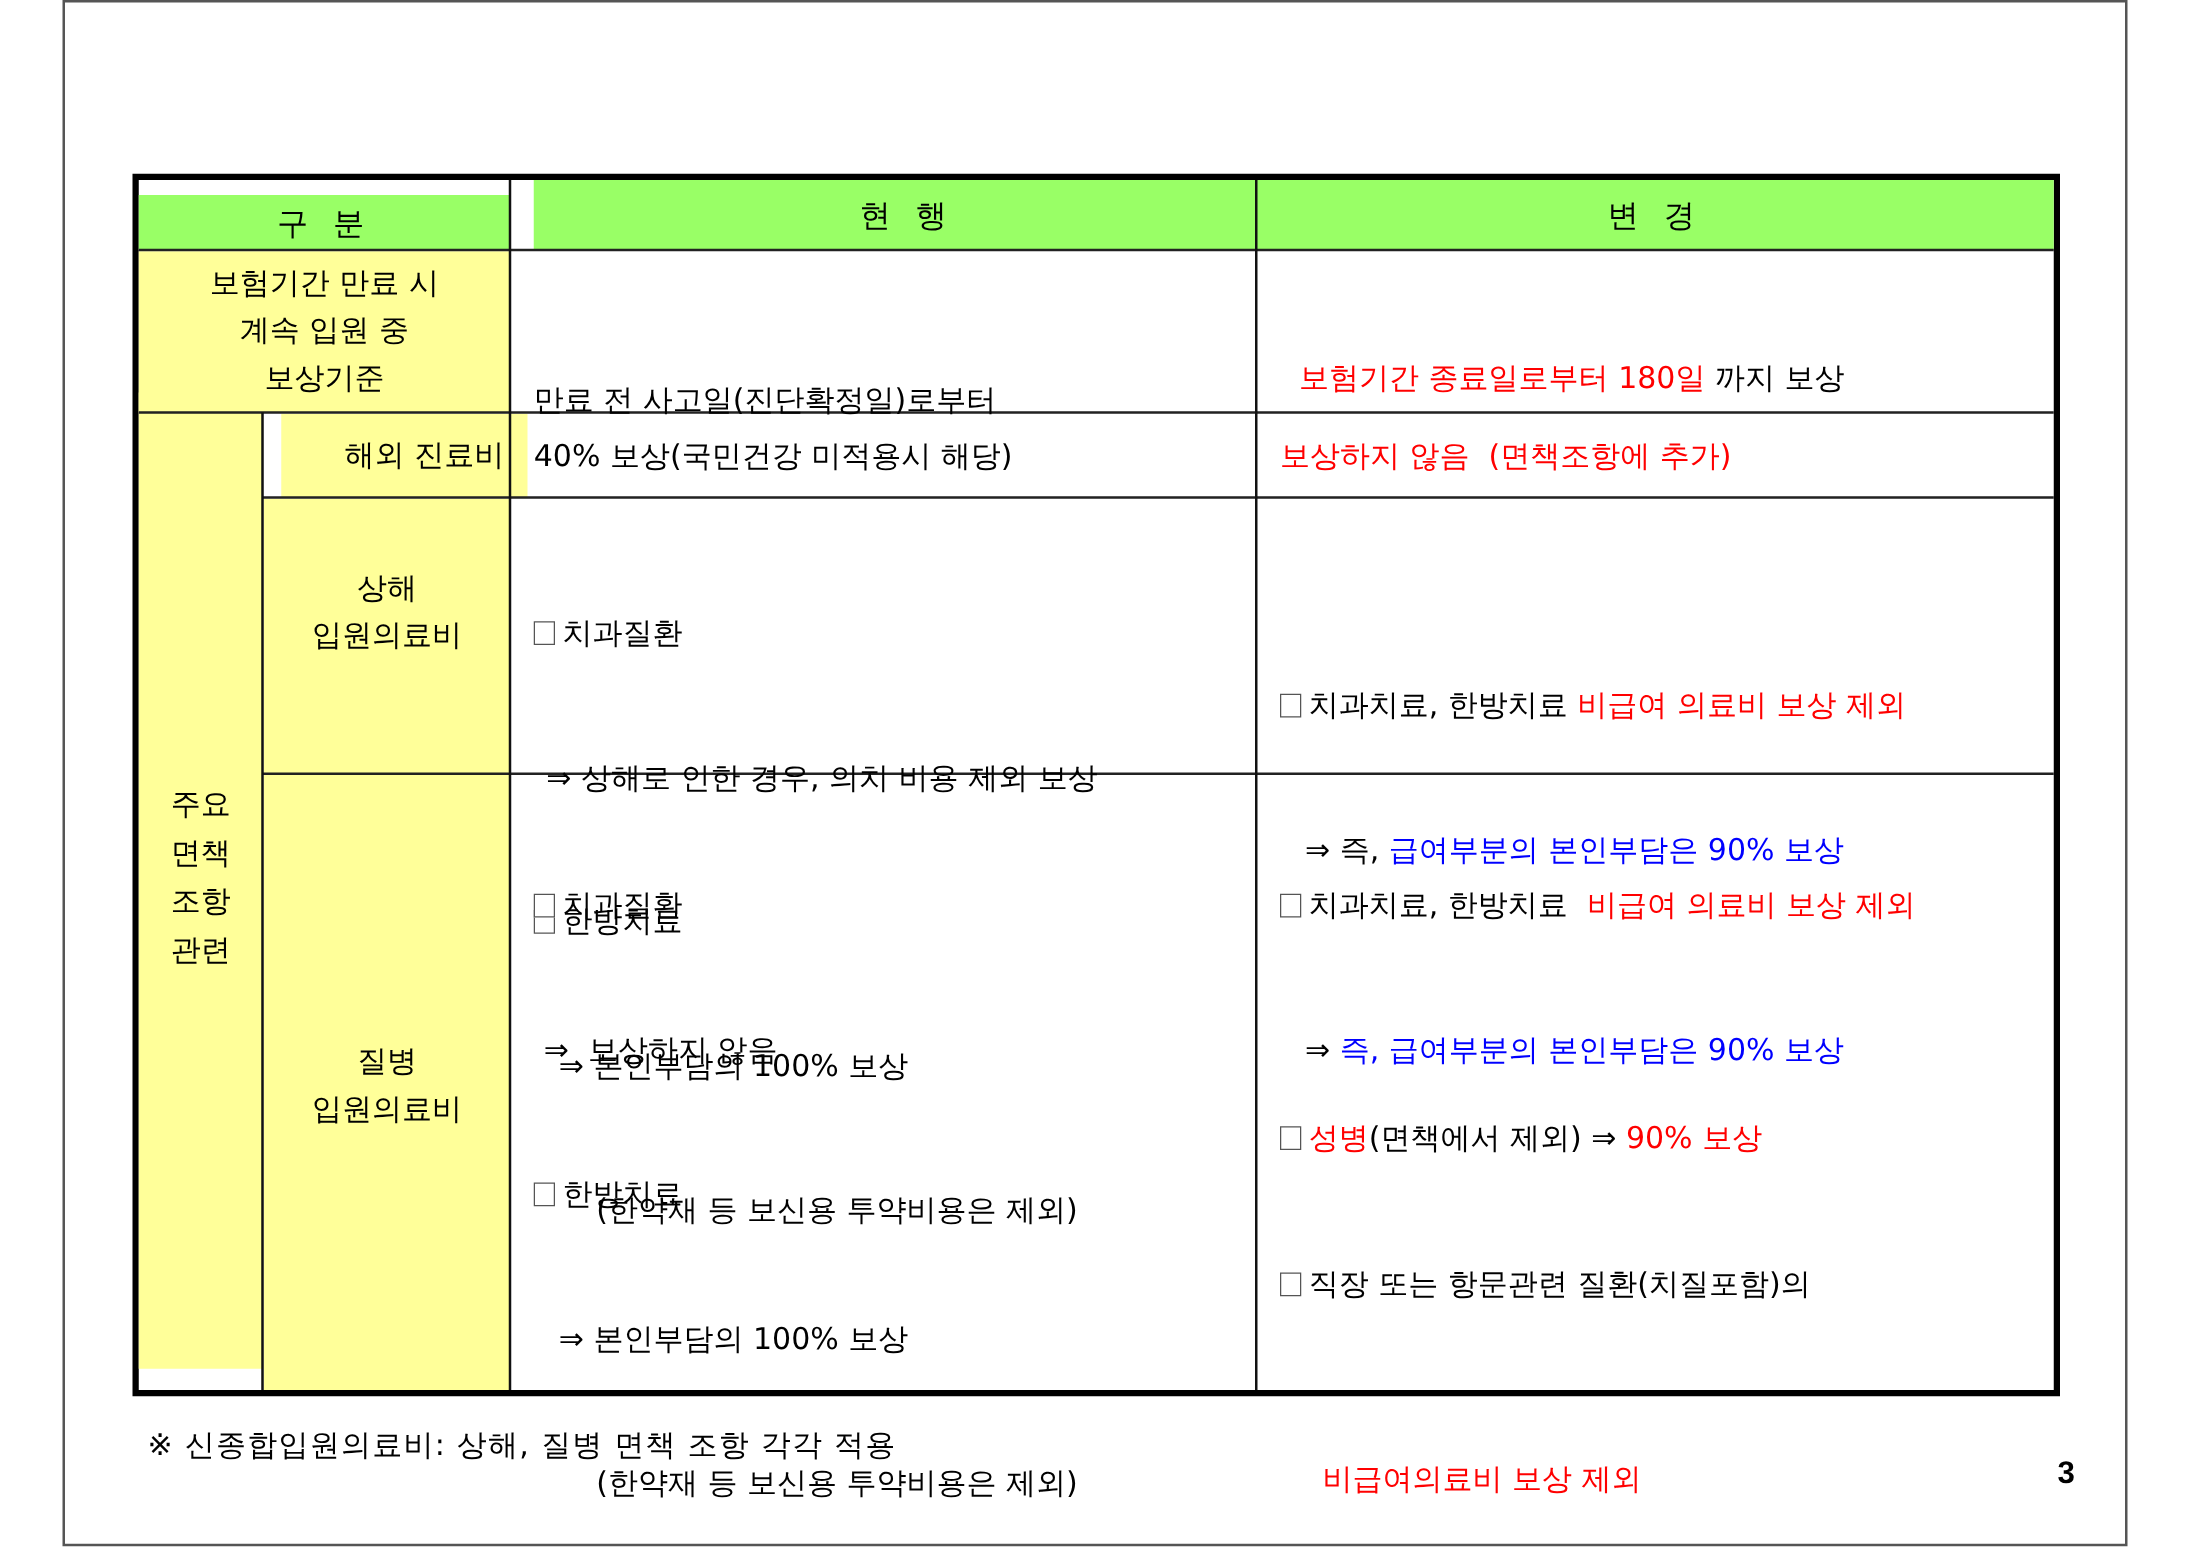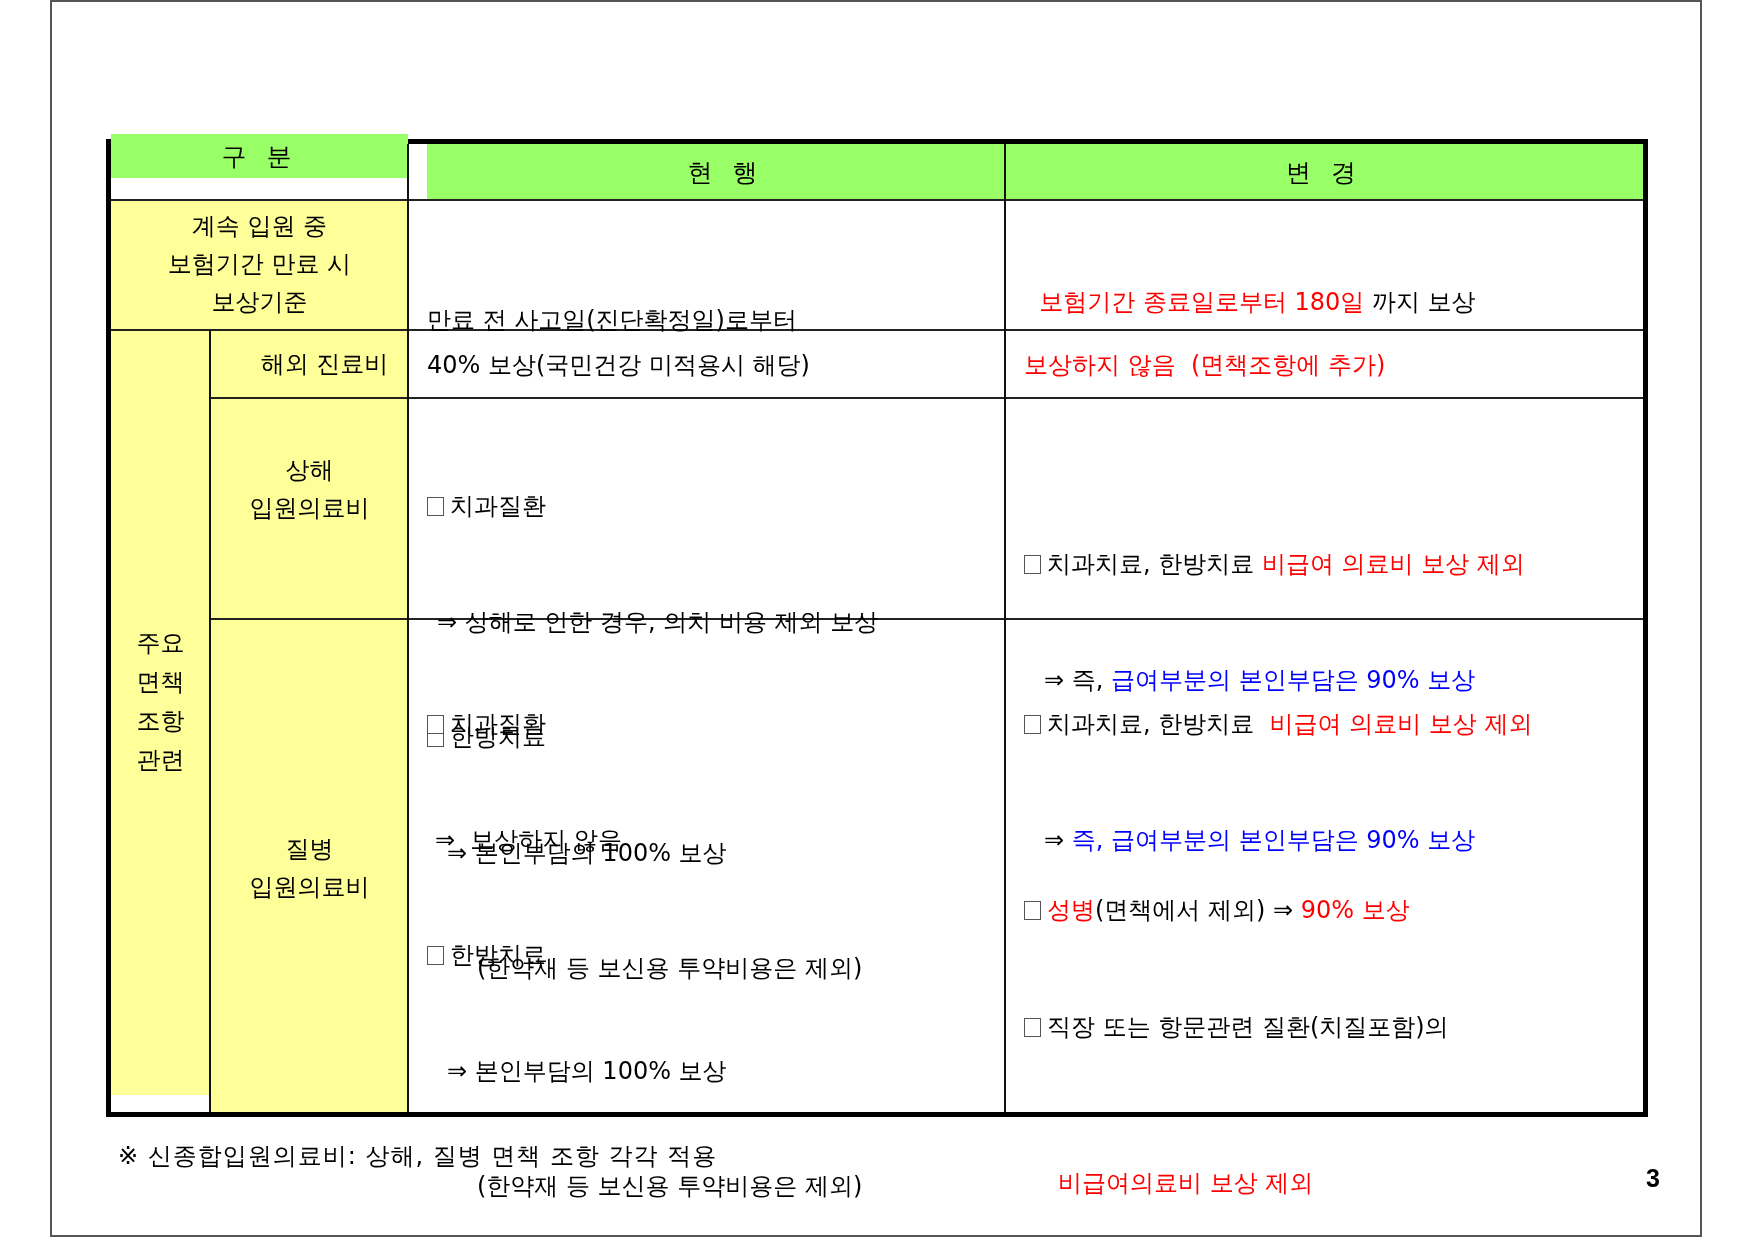--- a/index.html
+++ b/index.html
@@ -26,46 +26,46 @@
   .pagenum { position: absolute; left: 1646px; top: 1164px; font-size: 25px; font-weight: bold;
              font-family: "Liberation Sans", sans-serif; }
 </style>
 </head>
 <body>
 
 <div class="frame"></div>
 
 <div class="tbl"></div>
 
-<div class="cell green hdr" style="left:111px; top:134px; width:297px; height:44px;">
+<div class="cell green hdr" style="left:111px; top:156px; width:297px; height:44px;">
   <span>구 분</span>
 </div>
 <div class="cell green hdr" style="left:408px; top:144px; width:597px; height:56px;margin-left:19px;">
   <span>현 행</span>
 </div>
 <div class="cell green hdr" style="left:1005px; top:144px; width:638px; height:56px;">
   <span>변 경</span>
 </div>
 
 <div class="cell yellow" style="left:111px; top:201px; width:297px; height:129px;">
   <div class="label" style="padding-top:6px;">
+    <div>보험기간 만료 시</div>
     <div>계속 입원 중</div>
-    <div>보험기간 만료 시</div>
     <div>보상기준</div>
   </div>
 </div>
 <div class="cell yellow" style="left:111px; top:314px; width:99px; height:781px;text-decoration:underline;">
   <div class="label" style="position:absolute; top:310px; width:99px; line-height:39px;">
     <div>주요</div>
     <div>면책</div>
     <div>조항</div>
     <div>관련</div>
   </div>
 </div>
-<div class="cell yellow" style="left:210px; top:331px; width:197px; height:67px;padding-left:32px;">
+<div class="cell yellow" style="left:225px; top:331px; width:197px; height:67px;padding-left:32px;">
   <div class="label" style="line-height:67px;">해외 진료비</div>
 </div>
 <div class="cell yellow" style="left:211px; top:399px; width:197px; height:220px;">
   <div class="label" style="position:absolute; top:52px; width:197px;">
     <div>상해</div>
     <div>입원의료비</div>
   </div>
 </div>
 <div class="cell yellow" style="left:211px; top:620px; width:197px; height:492px;">
   <div class="label" style="position:absolute; top:210px; width:197px;">

